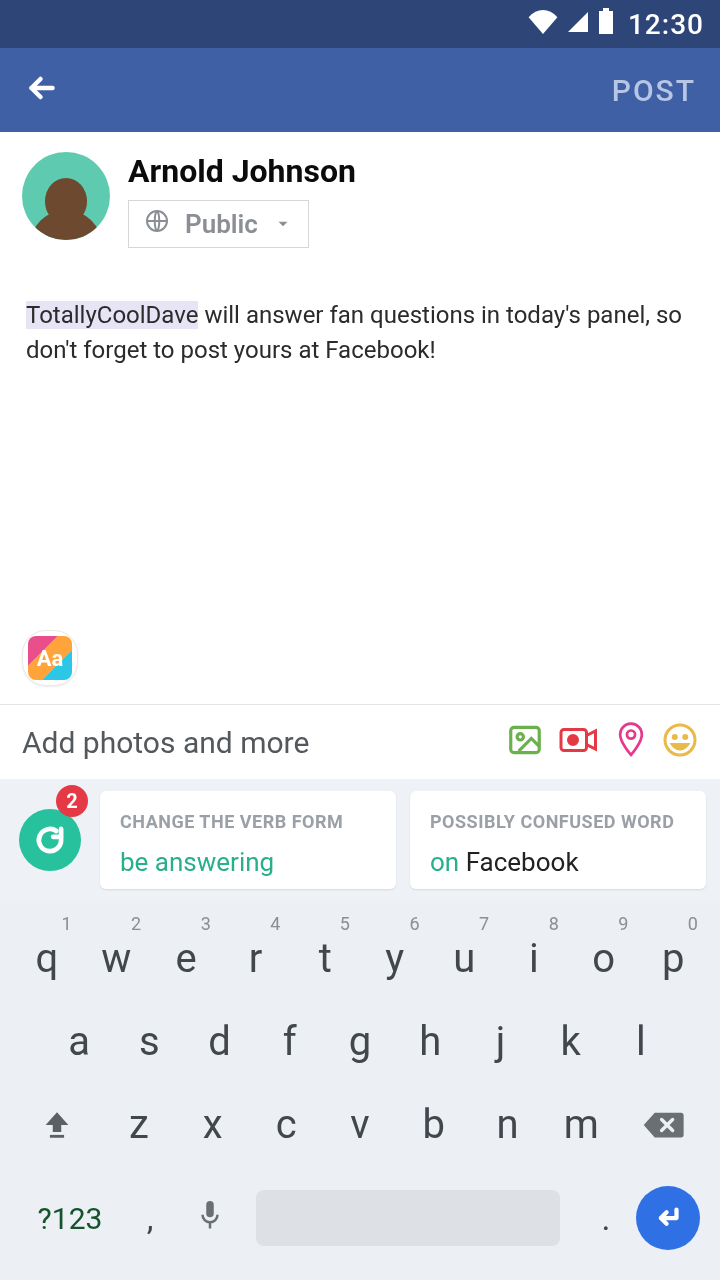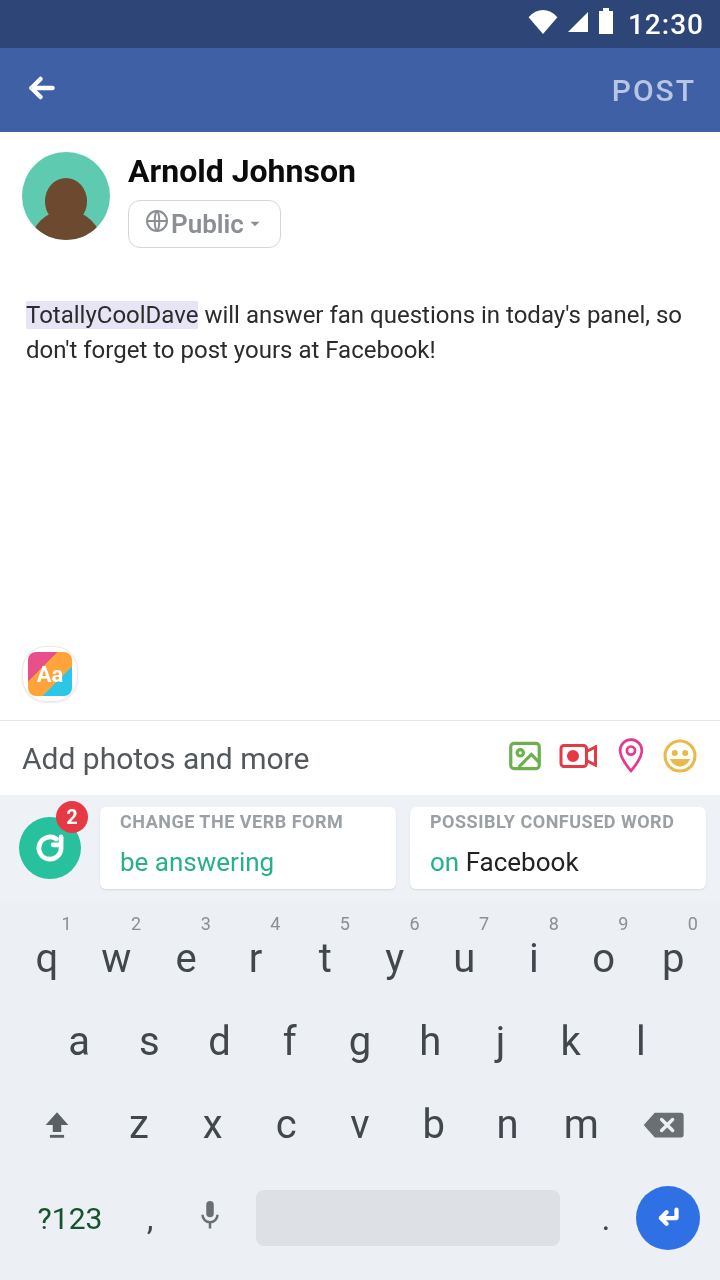--- a/index.html
+++ b/index.html
@@ -16,21 +16,21 @@
   .post-button { color:#b8c6e6; font-size:30px; letter-spacing:2px; font-weight:500; }
 
   
   .author-block { padding:20px 18px 10px 22px; display:flex; align-items:flex-start; gap:18px; }
   .avatar { width:88px; height:88px; border-radius:50%; background:#5ecbb0; position:relative; overflow:hidden; flex:0 0 auto; }
   .avatar-face { position:absolute; left:50%; top:30%; transform:translateX(-50%); width:42px; height:46px; background:#6d4a2f; border-radius:50% 50% 48% 48%; }
   .avatar-body { position:absolute; bottom:-10px; left:50%; transform:translateX(-50%); width:72px; height:40px; background:#6d4a2f; border-radius:36px 36px 0 0; }
   .author-right { display:flex; flex-direction:column; gap:10px; }
   .author-name { font-size:32px; font-weight:700; color:#0b0b0b; }
   .pill-row { display:flex; gap:12px; }
-  .pill { display:flex; align-items:center; gap:2px; border:1.5px solid #d6d6d6; border-radius:12px; padding:8px 16px; color:#8b8f94; font-size:26px; font-weight:600; }
+  .pill { display:flex; align-items:center; gap:16px; border:1.5px solid #d6d6d6; border-radius:0; padding:8px 16px; color:#8b8f94; font-size:26px; font-weight:600; }
   .pill svg { flex:0 0 auto; }
 
   
   .post-body { padding:40px 26px 20px 26px; font-size:24px; line-height:1.45; color:#2b2b2b; flex:0 0 auto; }
   .hl { background:#e7e4f6; }
 
   
   .style-row { padding:0 22px 18px 22px; }
   .style-btn { width:56px; height:56px; border-radius:24px; background:#fff; border:1px solid #eaeaea; box-shadow:0 1px 2px rgba(0,0,0,.08); display:flex; align-items:center; justify-content:center; }
   .style-inner { width:44px; height:44px; border-radius:8px; background:linear-gradient(135deg,#e94f8a 0 33%, #ffa43a 33% 66%, #2cc6e6 66% 100%); position:relative; display:flex; align-items:center; justify-content:center; }
@@ -39,21 +39,21 @@
   
   .add-bar { border-top:1px solid #e4e4e4; display:flex; align-items:center; justify-content:space-between; padding:16px 22px; }
   .add-label { color:#53585c; font-size:30px; }
   .add-icons { display:flex; gap:14px; align-items:center; }
 
   
   .gram-row { background:#eef1f5; display:flex; align-items:stretch; gap:14px; padding:12px 14px 14px 14px; }
   .gram-btn-wrap { position:relative; width:72px; display:flex; align-items:center; justify-content:center; }
   .gram-circle { width:62px; height:62px; border-radius:50%; background:#27c29d; display:flex; align-items:center; justify-content:center; }
   .gram-badge { position:absolute; top:-6px; right:-2px; width:32px; height:32px; border-radius:50%; background:#e63946; color:#fff; font-size:20px; font-weight:700; display:flex; align-items:center; justify-content:center; }
-  .sugg { flex:1; background:#fff; border-radius:6px; box-shadow:0 1px 2px rgba(0,0,0,.1); padding:4px 20px 12px 20px; display:flex; flex-direction:column; justify-content:center; }
+  .sugg { flex:1; background:#fff; border-radius:6px; box-shadow:0 1px 2px rgba(0,0,0,.1); padding:20px 20px 12px 20px; display:flex; flex-direction:column; justify-content:center; }
   .sugg-caption { color:#9aa0a6; font-size:18px; font-weight:700; letter-spacing:.5px; }
   .sugg-body { font-size:26px; margin-top:15px; }
   .sugg-body .rep { color:#27b08a; }
   .sugg-body .context { color:#222;text-align:right; }
 
   
   .kbd { flex:1; background:#eceff3; display:flex; flex-direction:column; padding:14px 6px 10px 6px; }
   .kbd-row { display:flex; justify-content:space-between; padding:18px 6px; }
   .kbd-row.row2 { padding-left:38px; padding-right:38px; }
   .kbd-row.row3 { align-items:center; }

